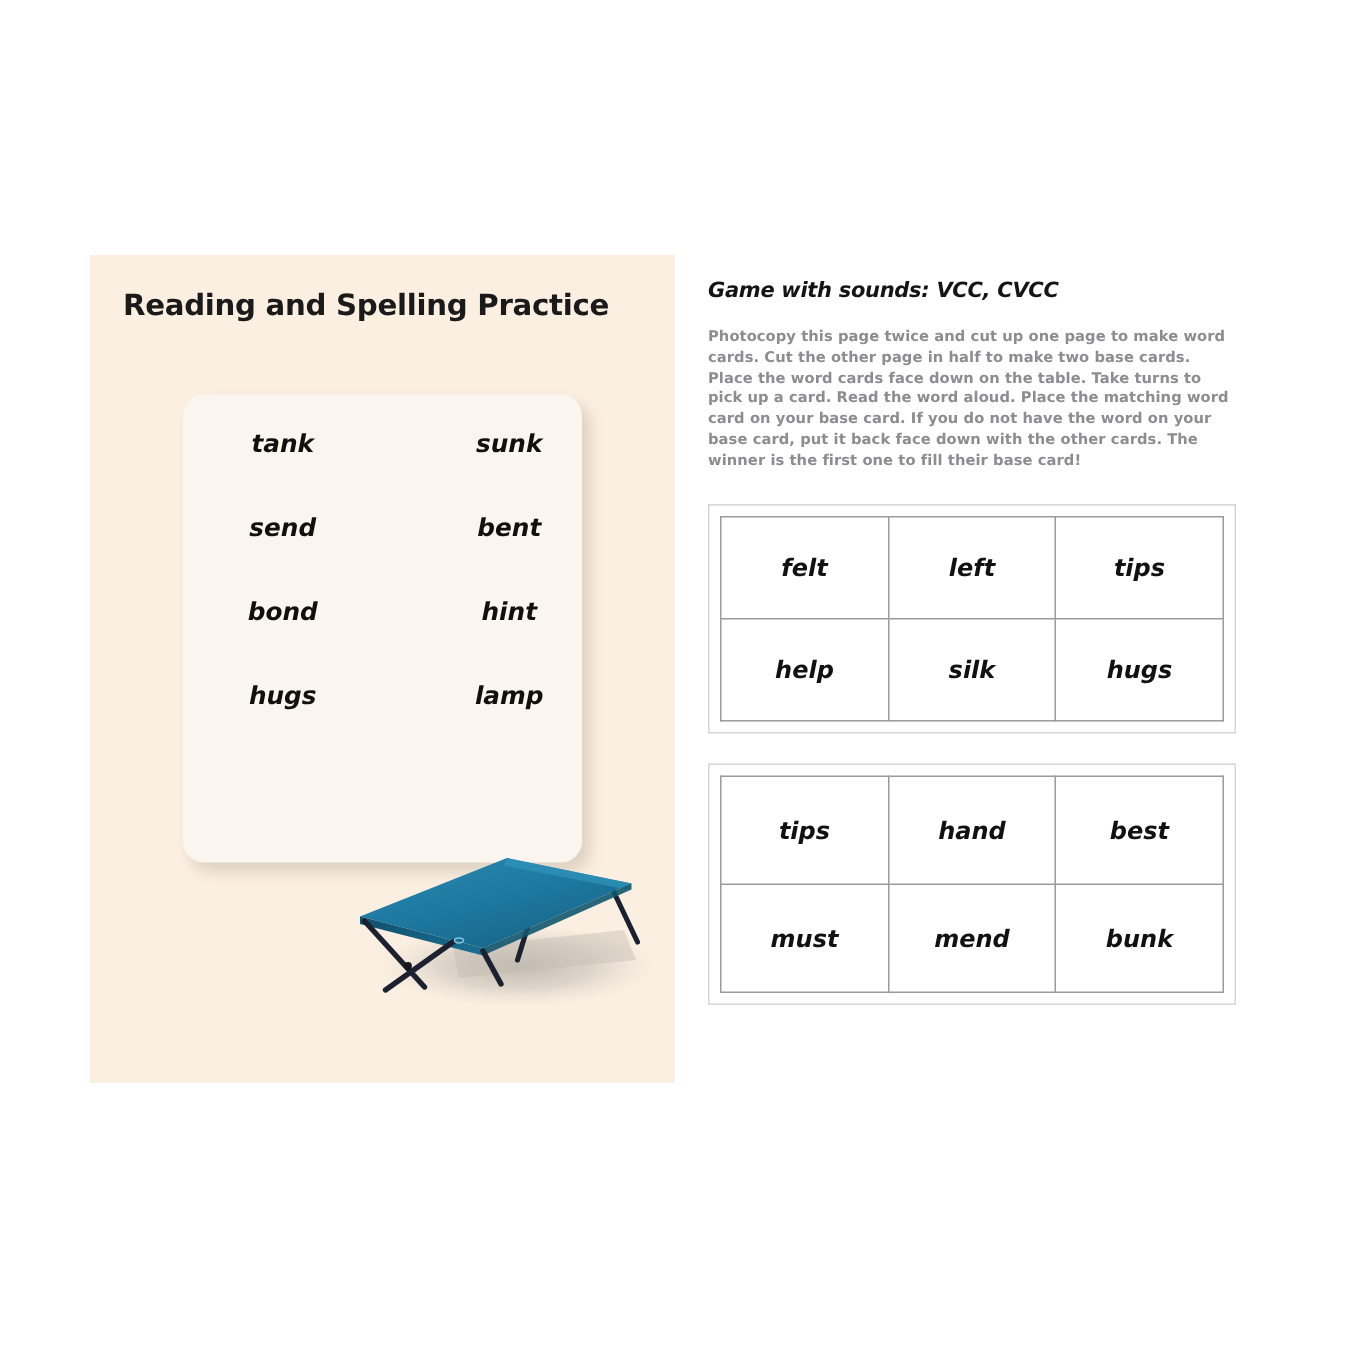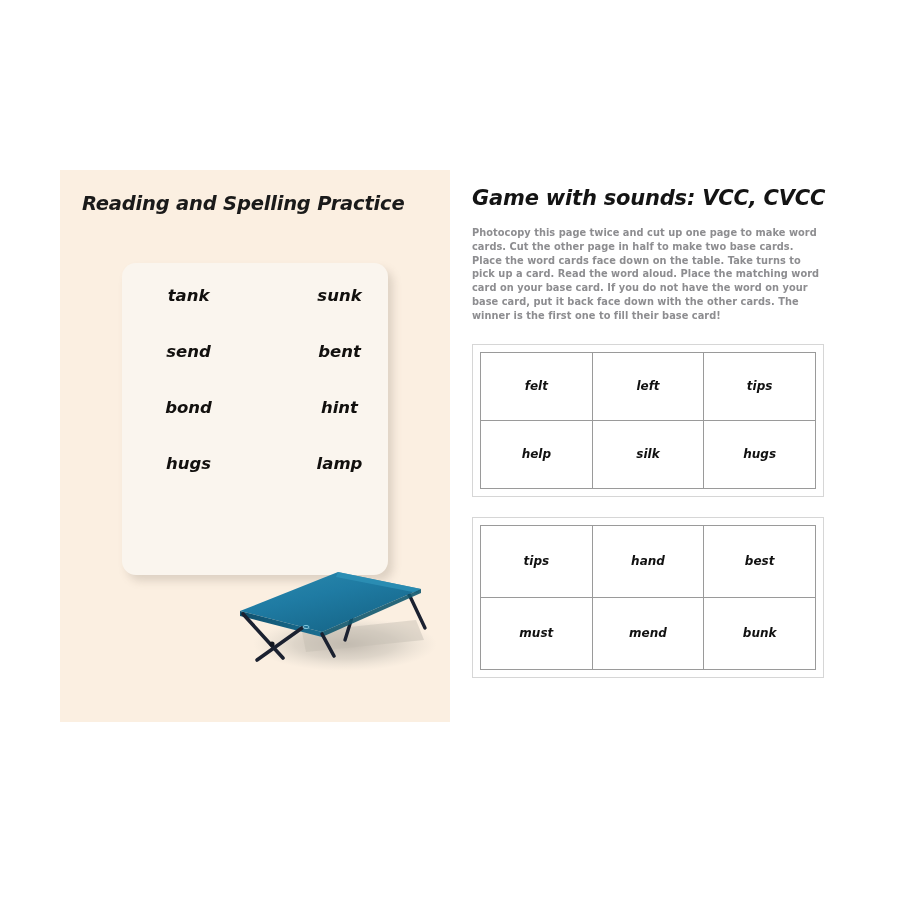--- a/index.html
+++ b/index.html
@@ -33,21 +33,20 @@
     background: #fbefe1;
   }
 
   #left-title {
     position: absolute;
     left: 22px;
     top: 22px;
     font-family: "DejaVu Sans", sans-serif;
     font-size: 19.5px;
     font-weight: bold;
-    font-style: italic;
     color: #1a1a1a;
     letter-spacing: -0.2px;
     white-space: nowrap;
   }
 
   
   #word-card {
     position: absolute;
     left: 62px;
     top: 93px;
@@ -98,21 +97,21 @@
   
   #right-panel {
     position: absolute;
     left: 472px;
     top: 186px;
     width: 356px;
   }
 
   #right-title {
     font-family: "DejaVu Sans", sans-serif;
-    font-size: 21px;
+    font-size: 14px;
     font-weight: bold;
     font-style: italic;
     color: #141414;
     letter-spacing: -0.2px;
     margin: 0 0 16px 0;
     white-space: nowrap;
   }
 
   #instructions {
     font-family: "DejaVu Sans", sans-serif;
@@ -141,21 +140,21 @@
     border-collapse: collapse;
     width: 100%;
     table-layout: fixed;
   }
   .base-grid td {
     border: 1px solid #9a9a9a;
     height: 65px;
     text-align: center;
     vertical-align: middle;
     font-family: "DejaVu Sans", sans-serif;
-    font-size: 12px;
+    font-size: 16px;
     font-style: italic;
     font-weight: 600;
     color: #111111;
   }
   #base-card-2 .base-grid td { height: 69px; }
 </style>
 </head>
 <body>
 
 <div id="page">

